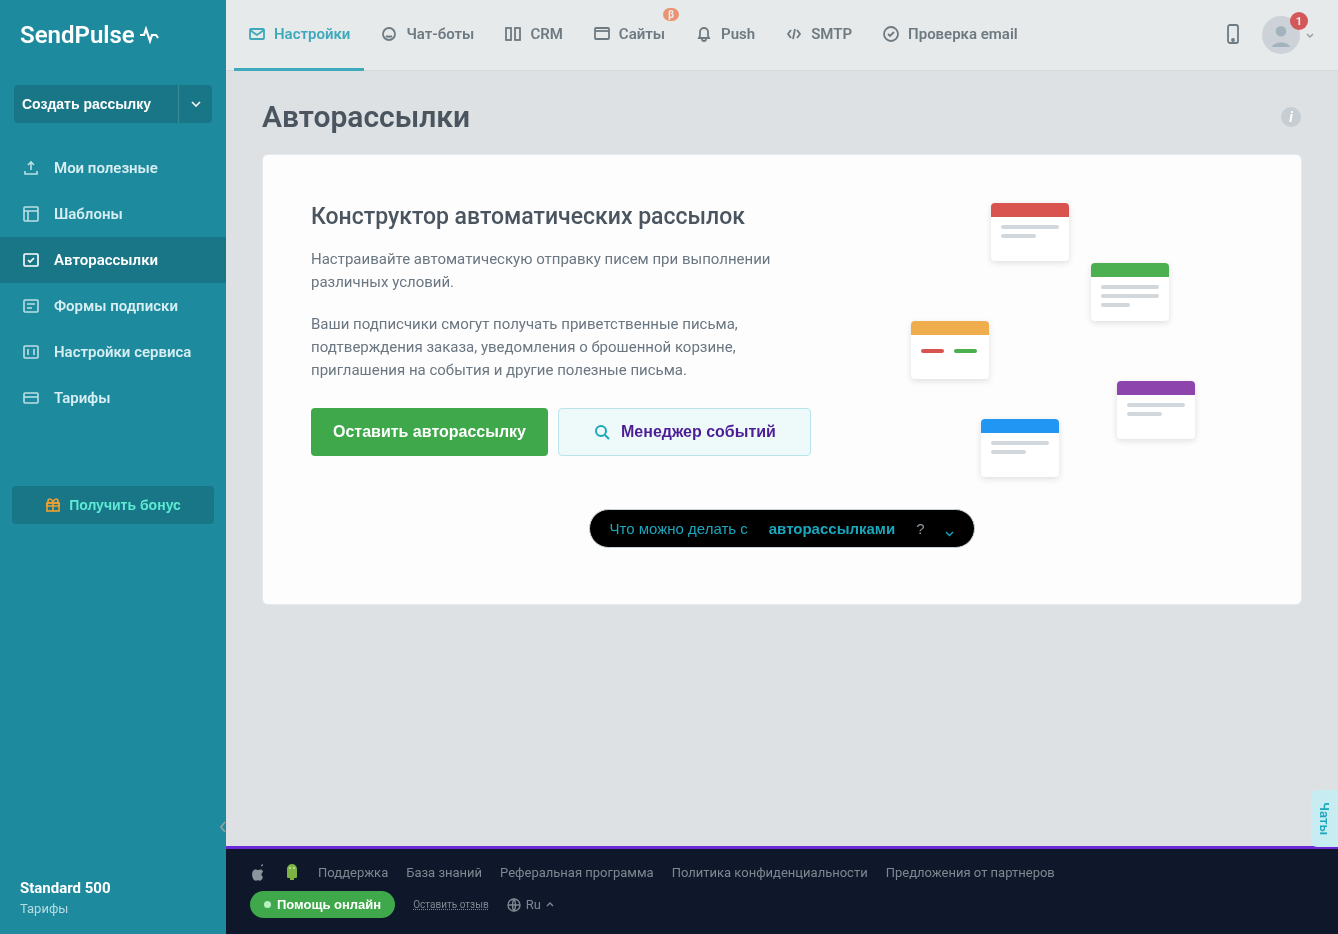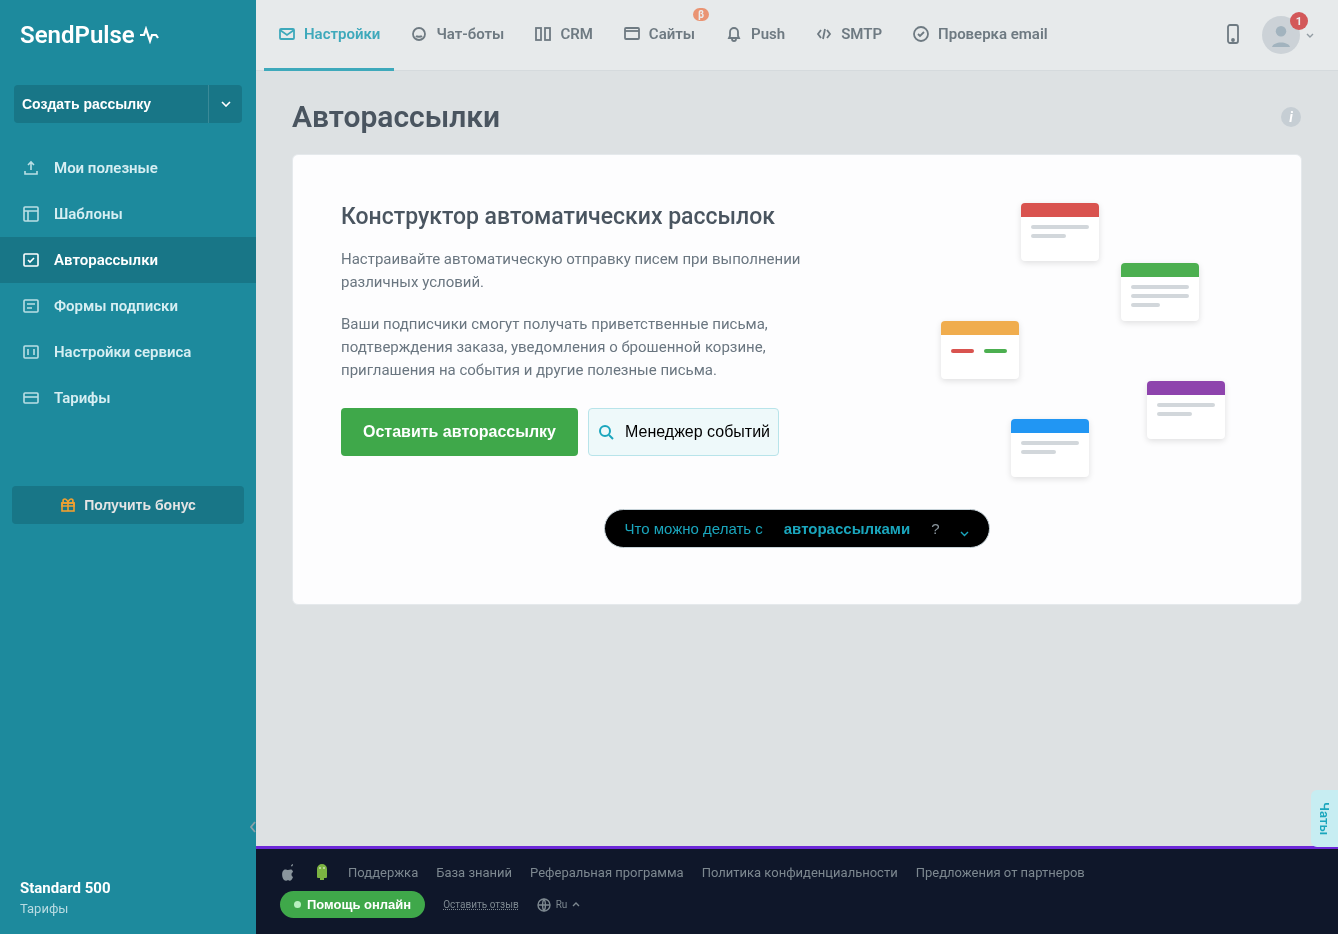--- a/index.html
+++ b/index.html
@@ -1,38 +1,38 @@
 <!DOCTYPE html>
 <html><head>
 <meta charset="utf-8">
 <style>
 * { margin: 0; padding: 0; box-sizing: border-box; }
 body { font-family: -apple-system, BlinkMacSystemFont, 'Segoe UI', Roboto, Arial, sans-serif; background: #f0f0f0; width: 1338px; height: 934px; overflow: hidden; position: relative; }
 
 .app { display: flex; height: 100%; }
 
 
-.sidebar { width: 256px; background: #1d8a9d; color: #fff; display: flex; flex-direction: column; position: relative; }
+.sidebar { width: 226px; background: #1d8a9d; color: #fff; display: flex; flex-direction: column; position: relative; }
 .logo-area { height: 71px; background: #1d8a9d; display: flex; align-items: center; padding: 0 20px; border-bottom: 1px solid rgba(255,255,255,0.0); }
 .logo { font-size: 24px; font-weight: 600; color: #fff; display: flex; align-items: center; gap: 4px; }
 .logo-pulse { display: inline-block; }
 
 .create-btn-wrap { padding: 14px 14px 8px 14px; }
 .create-btn-group { display: flex; background: #187687; border-radius: 4px; overflow: hidden; }
 .create-btn { flex: 1; padding: 11px 8px; color: #fff; font-size: 14px; font-weight: 600; border: none; background: transparent; cursor: pointer; text-align: left; }
 .create-btn-drop { width: 34px; border-left: 1px solid rgba(255,255,255,0.15); display: flex; align-items: center; justify-content: center; cursor: pointer; background: transparent; border-top:none; border-right:none; border-bottom:none; }
 
 .side-nav { padding-top: 14px; flex: 1; }
 .side-item { display: flex; align-items: center; gap: 14px; padding: 14px 22px; color: #d6eef2; font-size: 15px; font-weight: 600; cursor: pointer; }
 .side-item.active { background: #187687; color: #fff; }
 .side-item .side-icon { width: 18px; height: 18px; display: inline-flex; align-items: center; justify-content: center; opacity: 0.85; }
 .side-item.active .side-icon { opacity: 1; }
 
 .bonus-btn-wrap { padding: 10px 12px; }
-.bonus-btn { width: 100%; background: #187687; border: none; color: #e5e5e5; font-weight: 600; font-size: 14px; padding: 11px 10px; border-radius: 4px; display: flex; align-items: center; justify-content: center; gap: 8px; cursor: pointer; }
+.bonus-btn { width: 100%; background: #187687; border: none; color: #5eead4; font-weight: 600; font-size: 14px; padding: 11px 10px; border-radius: 4px; display: flex; align-items: center; justify-content: center; gap: 8px; cursor: pointer; }
 .bonus-btn .gift-icon { color: #f0a030; }
 
 .sidebar-footer { padding: 14px 20px 18px; }
 .plan-name { font-weight: 700; font-size: 15px; color: #fff; }
 .plan-sub { font-size: 13px; color: #b8dbe2; margin-top: 4px; }
 
 .collapse-handle { position: absolute; right: -2px; top: 820px; color: #7a8a93; font-size: 14px; cursor: pointer; }
 
 
 .main { flex: 1; display: flex; flex-direction: column; background: #eef0f2; position: relative; }
@@ -62,21 +62,21 @@
 .page-title { font-size: 30px; font-weight: 600; color: #4a5560; }
 .info-icon { width: 22px; height: 22px; color: #b6bec5; cursor: pointer; }
 
 .card { background: #fdfdfe; border: 1px solid #e5e9ec; border-radius: 6px; padding: 48px 48px 56px; position: relative; }
 .card-inner { display: flex; gap: 40px; }
 .card-text { flex: 0 0 520px; }
 .card-title { font-size: 23px; font-weight: 500; color: #4a5560; margin-bottom: 18px; }
 .card-p { font-size: 15px; color: #6a7680; line-height: 1.55; margin-bottom: 18px; max-width: 480px; }
 .card-actions { display: flex; gap: 10px; margin-top: 26px; position: relative; }
 .btn-primary { background: #3fa84a; color: #fff; border: none; padding: 14px 22px; font-size: 16px; font-weight: 600; border-radius: 4px; cursor: pointer; }
-.btn-secondary { background: #eef9fa; color: #000000; border: 1px solid #b8e4ea; padding: 14px 8px; font-size: 16px; font-weight: 400; border-radius: 4px; cursor: pointer; display: flex; align-items: center; gap: 10px; }
+.btn-secondary { background: #eef9fa; color: #4c1d95; border: 1px solid #b8e4ea; padding: 14px 34px; font-size: 16px; font-weight: 700; border-radius: 4px; cursor: pointer; display: flex; align-items: center; gap: 10px; }
 .highlight-box { position: absolute; top: -8px; left: 238px; width: 246px; height: 64px; background: #fff; border-radius: 4px; z-index: -1; box-shadow: 0 0 0 4px #fff; pointer-events:none; }
 
 
 .illus { flex: 1; position: relative; min-height: 260px; }
 .mini-window { position: absolute; width: 78px; height: 58px; background: #fff; border-radius: 4px; box-shadow: 0 2px 6px rgba(0,0,0,0.12); }
 .mini-window .bar { height: 14px; border-radius: 4px 4px 0 0; }
 .mini-window .lines { padding: 8px 10px; }
 .mini-window .line { height: 4px; background: #d2d7db; border-radius: 2px; margin-bottom: 5px; }
 .mw-red { top: 0; left: 120px; } .mw-red .bar { background: #d9534f; }
 .mw-green { top: 60px; left: 220px; } .mw-green .bar { background: #4caf50; }
@@ -92,21 +92,21 @@
 
 
 .footer { background: #0f172a; border-top: 3px solid #6d28d9; padding: 14px 24px 16px; position: relative; z-index: 2; }
 .footer-row1 { display: flex; align-items: center; gap: 18px; font-size: 13px; color: #7d8890; margin-bottom: 10px; }
 .footer-row1 .flink { cursor: pointer; }
 .footer-row1 .os-icon { color: #8a959d; font-size: 18px; }
 .footer-row2 { display: flex; align-items: center; gap: 18px; }
 .help-online { background: #3fa84a; color: #fff; border: none; border-radius: 16px; padding: 6px 14px; font-size: 13px; font-weight: 600; display: flex; align-items: center; gap: 6px; cursor: pointer; }
 .help-online .dot { width: 7px; height: 7px; background: #b8f0bf; border-radius: 50%; }
 .leave-review { color: #7d8890; font-size: 10px; text-decoration: underline dotted; cursor: pointer; }
-.lang-picker { color: #7d8890; font-size: 10px; display: flex; align-items: center; gap: 5px; cursor: pointer; }
+.lang-picker { color: #7d8890; font-size: 13px; display: flex; align-items: center; gap: 5px; cursor: pointer; }
 
 
 .chat-tab { position: absolute; right: 0; top: 790px; background: #c7edf2; color: #1aa6bd; writing-mode: vertical-rl; padding: 12px 6px; border-radius: 6px 0 0 6px; font-size: 13px; font-weight: 600; cursor: pointer; z-index: 5; }
 
 svg { display: block; }
 </style>
 </head>
 <body>
 
 <div class="app">

